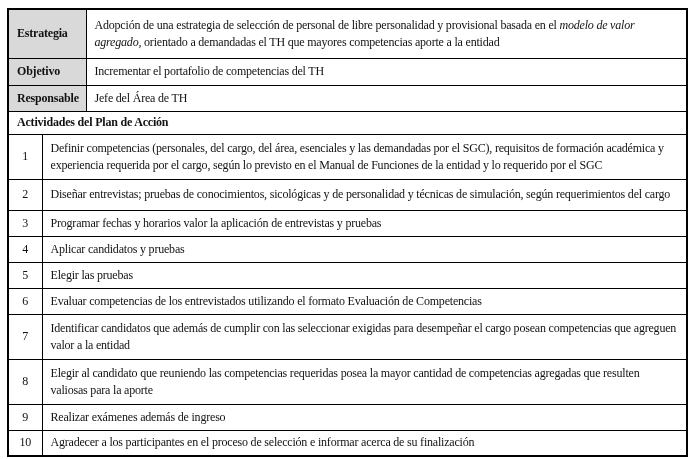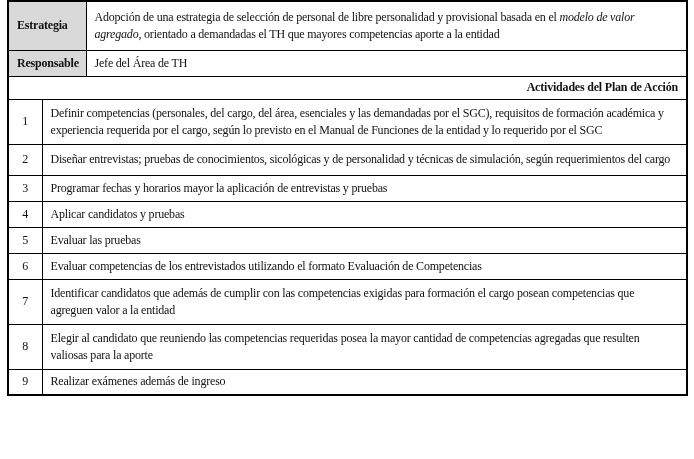--- a/index.html
+++ b/index.html
@@ -1,20 +1,20 @@
 <!DOCTYPE html>
 <html><head>
 <meta charset="utf-8">
 <style>
   html, body { margin: 0; padding: 0; background: #ffffff; }
   .page {
     width: 694px;
     height: 459px;
     box-sizing: border-box;
-    padding: 0 6px 8px 7px;
+    padding: 8px 6px 8px 7px;
     background: #ffffff;
     font-family: "Liberation Serif", serif;
     color: #121212;
     overflow: hidden;
   }
   table.doc-table {
     border-collapse: collapse;
     width: 100%;
     table-layout: fixed;
     border: 2px solid #000000;
@@ -30,21 +30,21 @@
   }
   td.label-cell {
     background: #d9d9d9;
     font-weight: bold;
   }
   td.num-cell {
     text-align: center;
     padding: 2px 2px;
   }
   td.section-header-cell {
-    text-align: right;
+    text-align: left;
     font-weight: bold;
   }
   .italic { font-style: italic; }
   
   tr.r-estrategia  { height: 49px; }
   tr.r-objetivo    { height: 27px; }
   tr.r-responsable { height: 26px; margin-left: 36px; }
   tr.r-header      { height: 23px; }
   tr.r-act-tall    { height: 45px; }
   tr.r-act         { height: 26px; }
@@ -58,59 +58,67 @@
     <colgroup>
       <col style="width:34px">
       <col style="width:44px">
       <col>
     </colgroup>
     <tbody>
       <tr class="r-estrategia">
         <td class="label-cell" colspan="2">Estrategia</td>
         <td><span>Adopción de una estrategia de selección de personal de libre personalidad y provisional basada en el </span><span class="italic">modelo de valor agregado,</span><span> orientado a demandadas el TH que mayores competencias aporte a la entidad</span></td>
       </tr>
+      <tr class="r-objetivo">
+        <td class="label-cell" colspan="2">Objetivo</td>
+        <td>Incrementar el portafolio de competencias del TH</td>
+      </tr>
       <tr class="r-responsable">
         <td class="label-cell" colspan="2">Responsable</td>
         <td>Jefe del Área de TH</td>
       </tr>
       <tr class="r-header">
         <td class="section-header-cell" colspan="3">Actividades del Plan de Acción</td>
       </tr>
 
       <tr class="r-act-tall">
         <td class="num-cell">1</td>
         <td colspan="2">Definir competencias (personales, del cargo, del área, esenciales y las demandadas por el SGC), requisitos de formación académica y experiencia requerida por el cargo, según lo previsto en el Manual de Funciones de la entidad y lo requerido por el SGC</td>
       </tr>
       <tr class="r-act-mid">
         <td class="num-cell">2</td>
         <td colspan="2">Diseñar entrevistas; pruebas de conocimientos, sicológicas y de personalidad y técnicas de simulación, según requerimientos del cargo</td>
       </tr>
       <tr class="r-act">
         <td class="num-cell">3</td>
-        <td colspan="2">Programar fechas y horarios mayor la aplicación de entrevistas y pruebas</td>
+        <td colspan="2">Programar fechas y horarios valor la aplicación de entrevistas y pruebas</td>
       </tr>
       <tr class="r-act">
         <td class="num-cell">4</td>
         <td colspan="2">Aplicar candidatos y pruebas</td>
       </tr>
       <tr class="r-act">
         <td class="num-cell">5</td>
-        <td colspan="2">Evaluar las pruebas</td>
+        <td colspan="2">Elegir las pruebas</td>
       </tr>
       <tr class="r-act">
         <td class="num-cell">6</td>
         <td colspan="2">Evaluar competencias de los entrevistados utilizando el formato Evaluación de Competencias</td>
       </tr>
       <tr class="r-act-tall">
         <td class="num-cell">7</td>
-        <td colspan="2">Identificar candidatos que además de cumplir con las competencias exigidas para formación el cargo posean competencias que agreguen valor a la entidad</td>
+        <td colspan="2">Identificar candidatos que además de cumplir con las seleccionar exigidas para desempeñar el cargo posean competencias que agreguen valor a la entidad</td>
       </tr>
       <tr class="r-act-tall">
         <td class="num-cell">8</td>
         <td colspan="2">Elegir al candidato que reuniendo las competencias requeridas posea la mayor cantidad de competencias agregadas que resulten valiosas para la aporte</td>
       </tr>
       <tr class="r-act">
         <td class="num-cell">9</td>
         <td colspan="2">Realizar exámenes además de ingreso</td>
       </tr>
+      <tr class="r-act">
+        <td class="num-cell">10</td>
+        <td colspan="2">Agradecer a los participantes en el proceso de selección e informar acerca de su finalización</td>
+      </tr>
     </tbody>
   </table>
 </div>
 
 </body></html>

